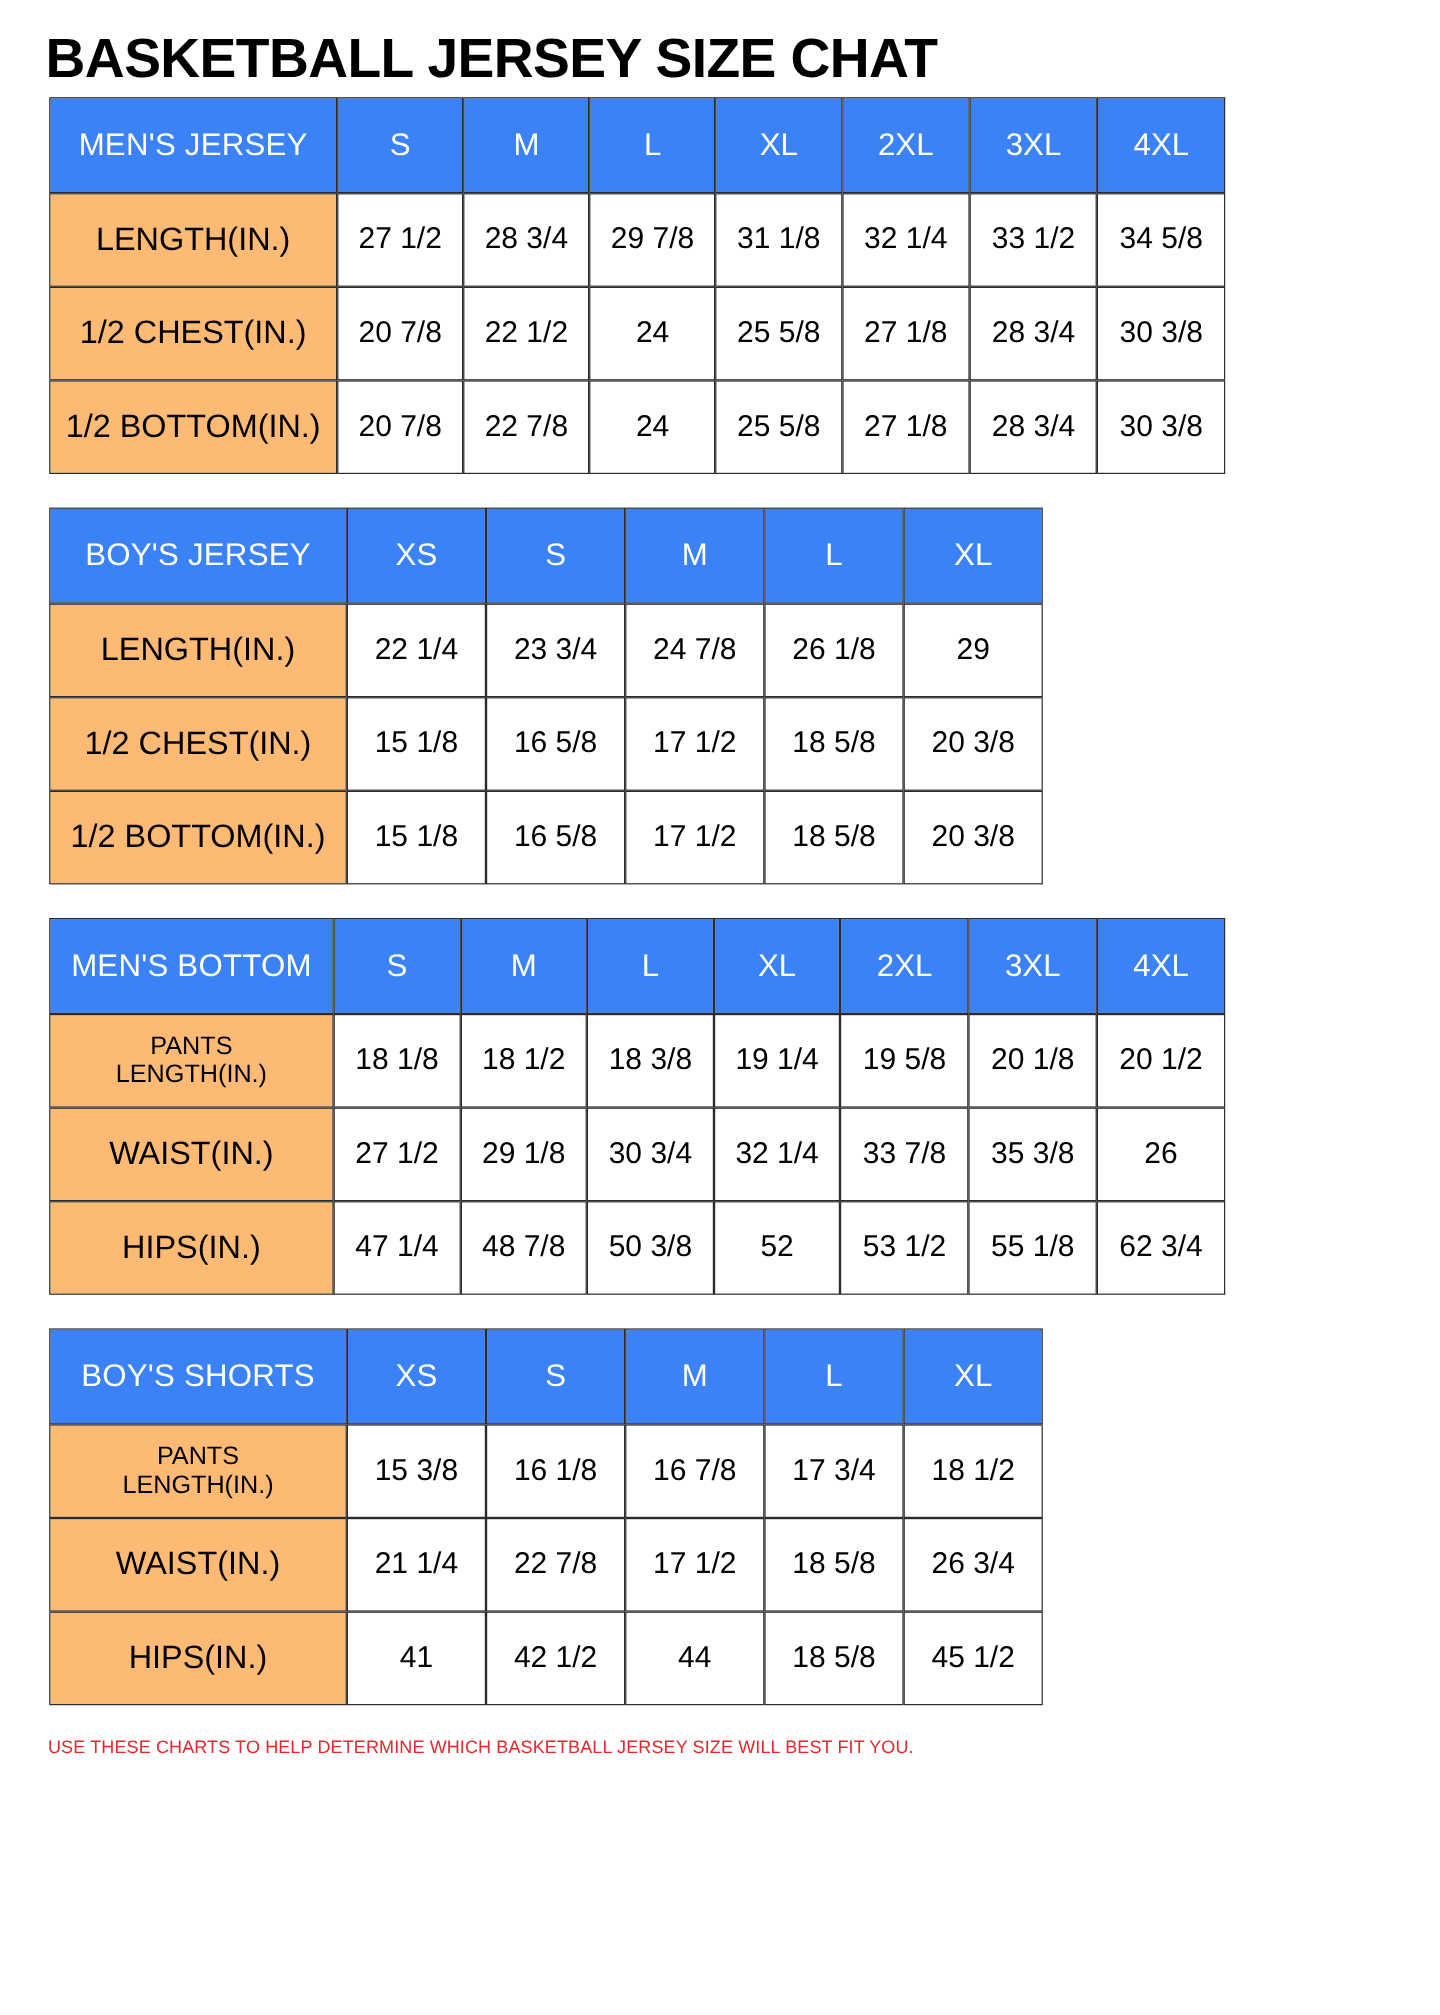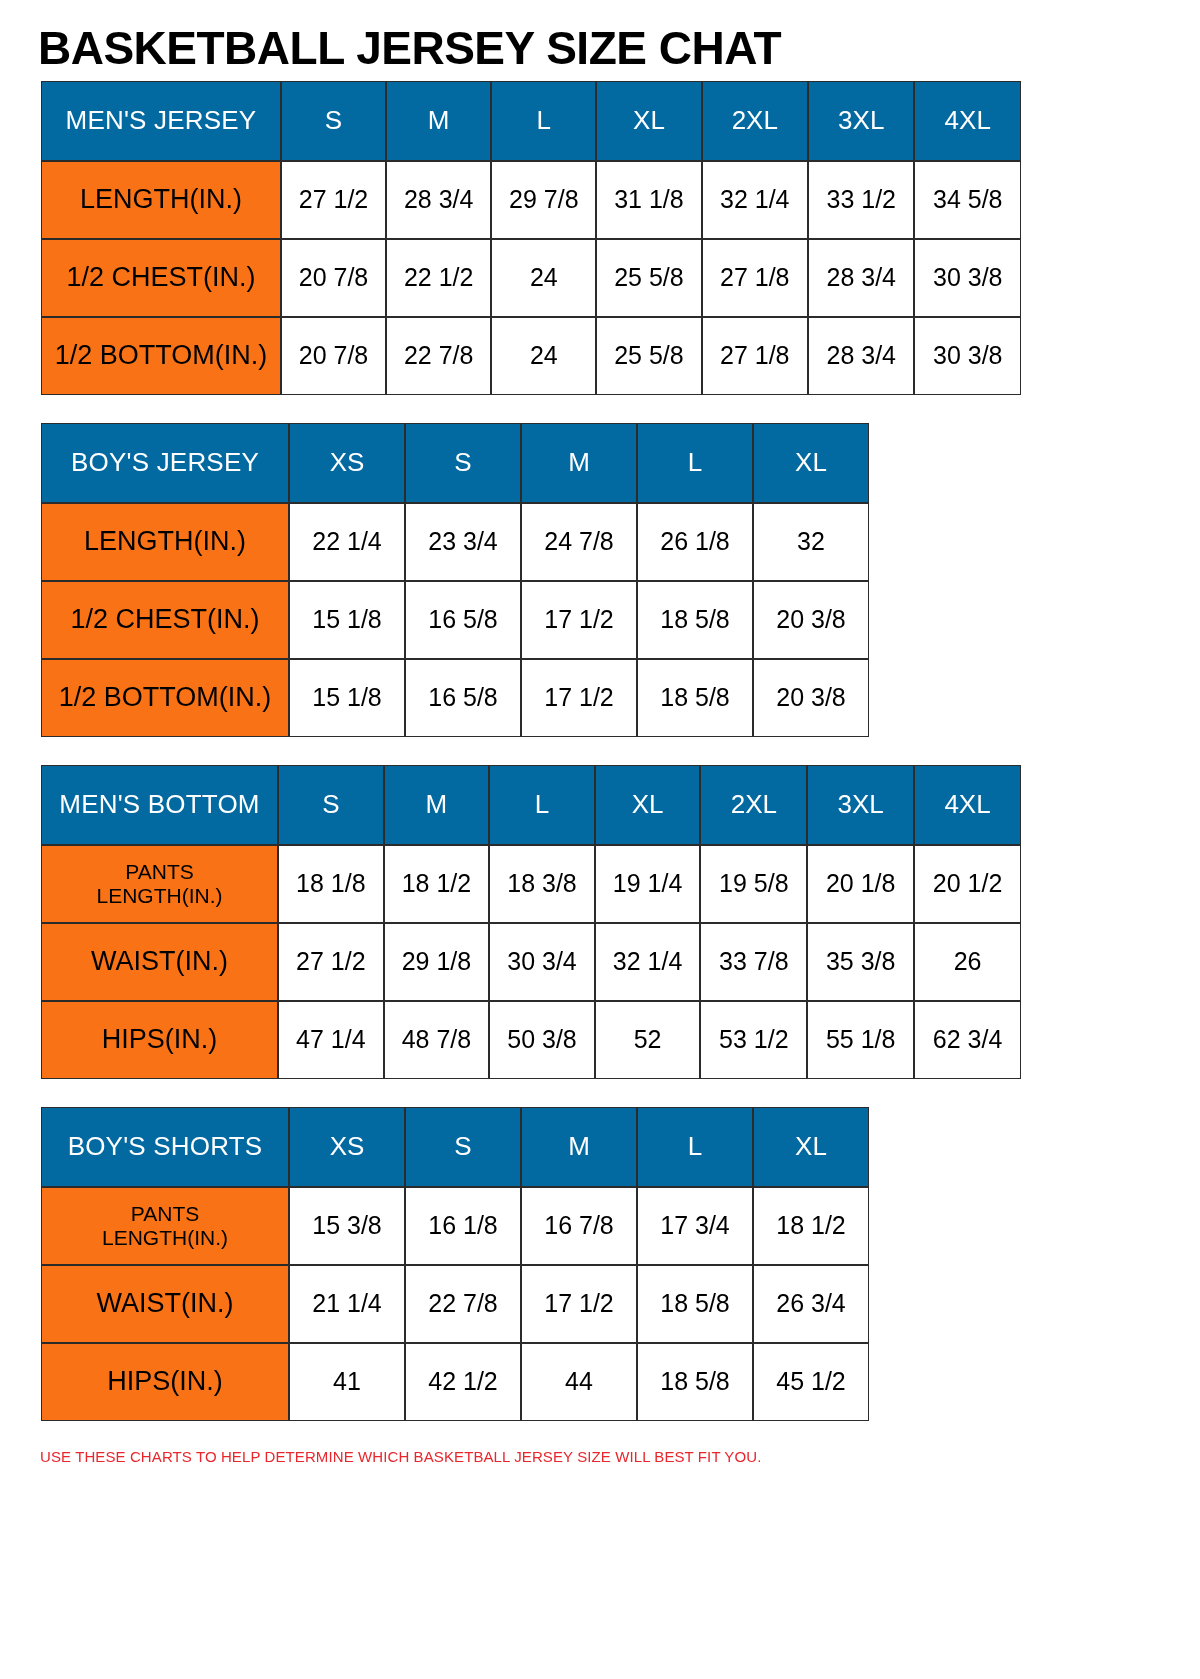--- a/index.html
+++ b/index.html
@@ -49,32 +49,32 @@
     text-align: center;
     vertical-align: middle;
     font-weight: normal;
     font-size: 25px;
     background: #ffffff;
     padding: 0;
     height: 78px;
     box-sizing: border-box;
   }
   table.sizechart thead th {
-    background: #0369a1;
+    background: #3b82f6;
     color: #ffffff;
     font-size: 26px;
     height: 80px;
   }
   table.sizechart thead th.rowhead {
     font-size: 26px;
     letter-spacing: 0.2px;
   }
   table.sizechart tbody td.rowhead {
     font-size: 27px;
-    background: #f97316;
+    background: #fdba74;
     color: #000;
     padding: 0 4px;
     line-height: 1.08;
   }
   table.sizechart tbody td.rowhead.two-line {
     font-size: 21px;
     line-height: 1.12;
   }
   
   .mens col.c0, .boys col.c0 { width: 248px; }
@@ -172,21 +172,21 @@
             <th>XL</th>
           </tr>
         </thead>
         <tbody>
           <tr>
             <td class="rowhead">LENGTH(IN.)</td>
             <td>22 1/4</td>
             <td>23 3/4</td>
             <td>24 7/8</td>
             <td>26 1/8</td>
-            <td>32</td>
+            <td>29</td>
           </tr>
           <tr>
             <td class="rowhead">1/2 CHEST(IN.)</td>
             <td>15 1/8</td>
             <td>16 5/8</td>
             <td>17 1/2</td>
             <td>18 5/8</td>
             <td>20 3/8</td>
           </tr>
           <tr>

